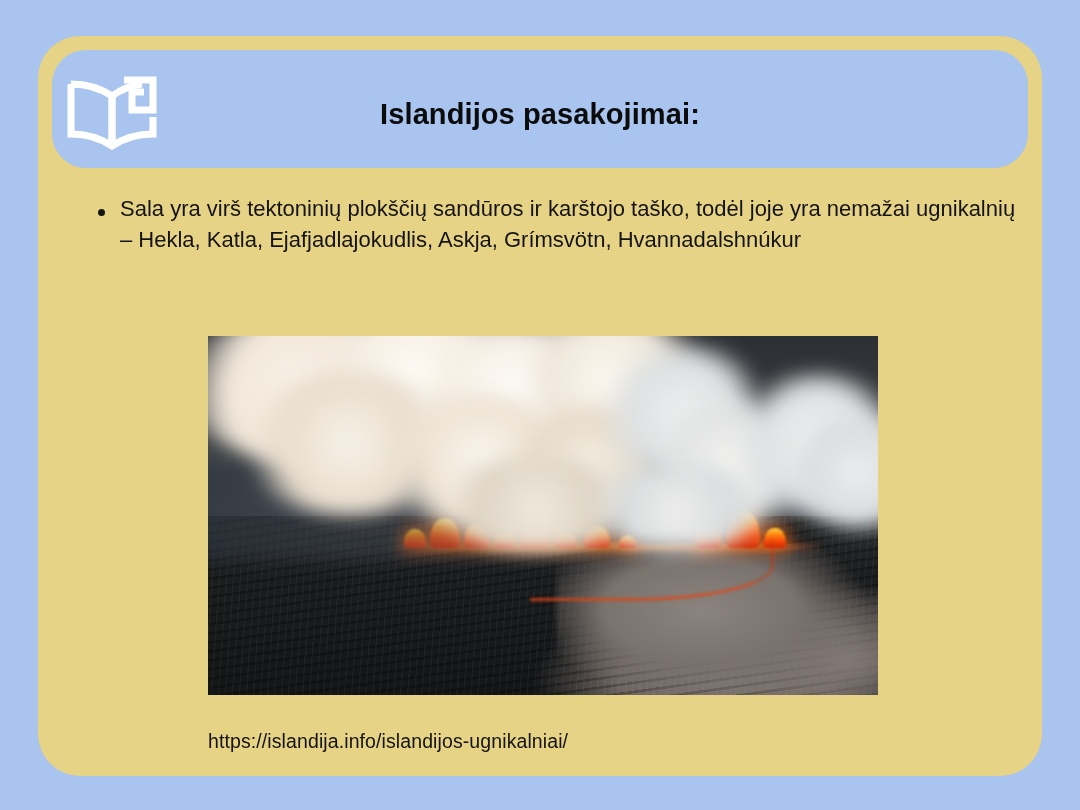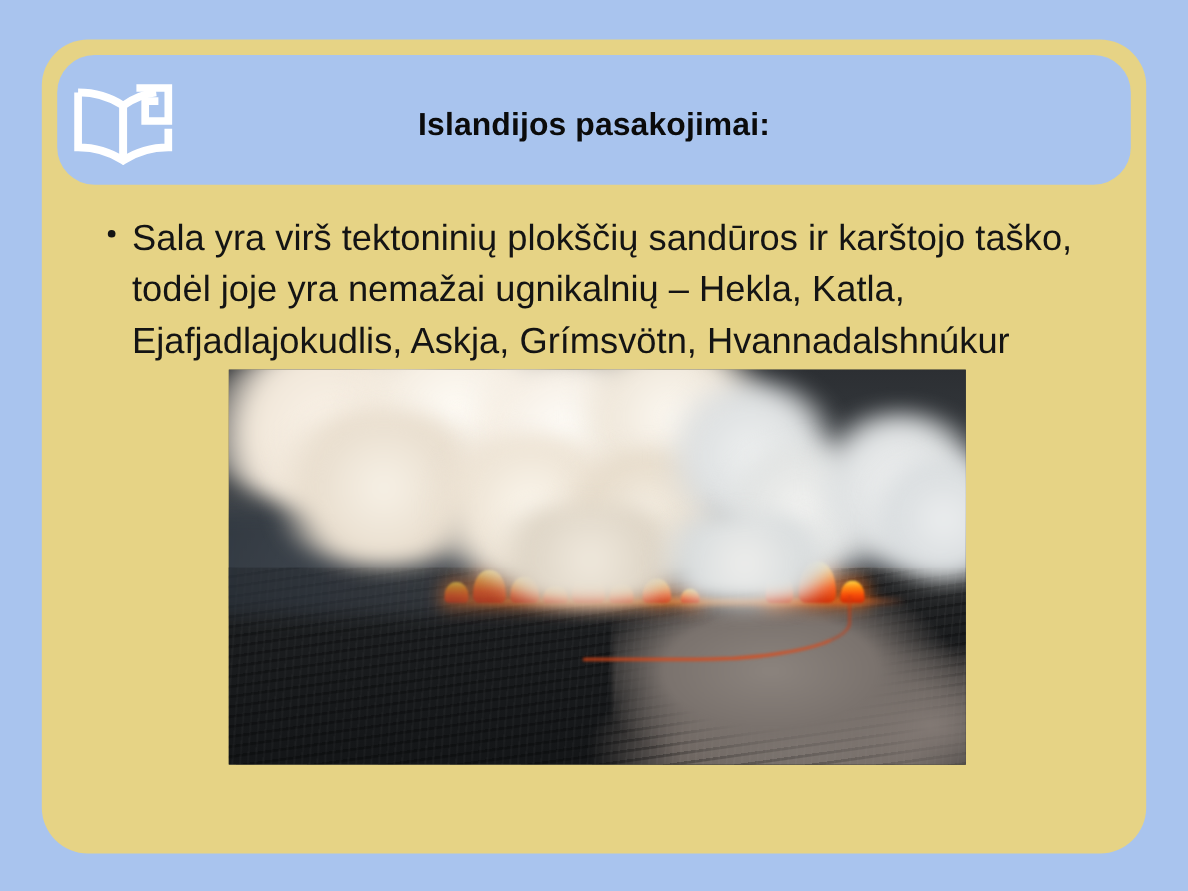--- a/index.html
+++ b/index.html
@@ -74,21 +74,21 @@
     left: 30px;
     top: 157px;
     width: 960px;
     margin: 0;
     padding: 0;
     list-style: none;
   }
   .bullet-item {
     position: relative;
     padding-left: 52px;
-    font-size: 33px;
+    font-size: 22px;
     line-height: 1.42;
     color: #141414;
   }
   .bullet-item::before {
     content: "";
     position: absolute;
     left: 30px;
     top: 16px;
     width: 7px;
     height: 7px;
@@ -306,15 +306,16 @@
         <div class="smoke s7"></div>
         <div class="smoke s8"></div>
         <div class="smoke s9"></div>
         <div class="smoke s10"></div>
         <div class="smoke s11"></div>
         <div class="smoke s12"></div>
         <div class="smoke s13"></div>
       </div>
     </div>
 
+    <div class="source-url">https://islandija.info/islandijos-ugnikalniai/</div>
 
   </div>
 </div>
 
 </body></html>

